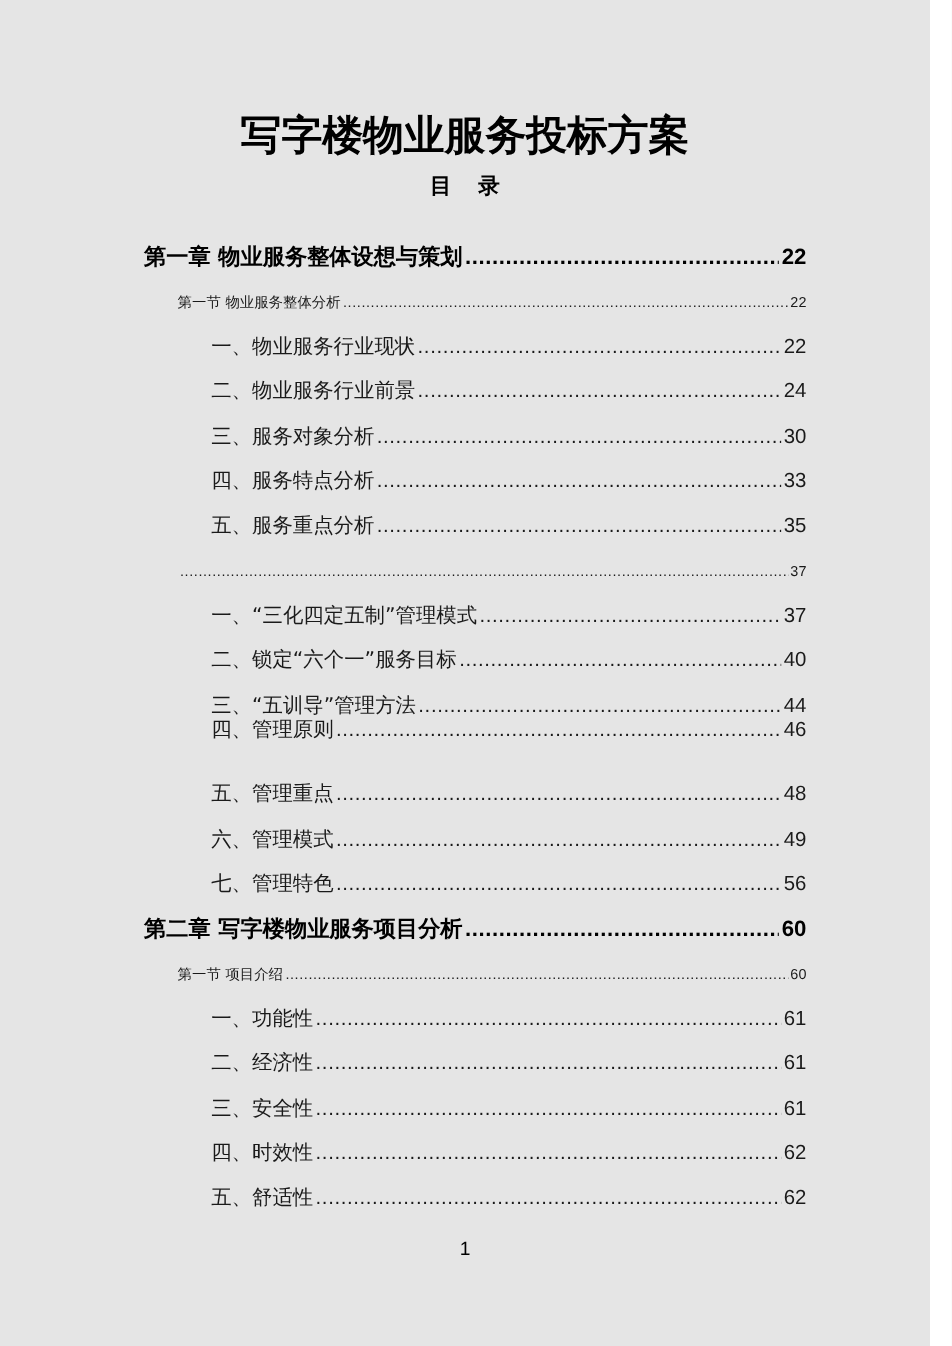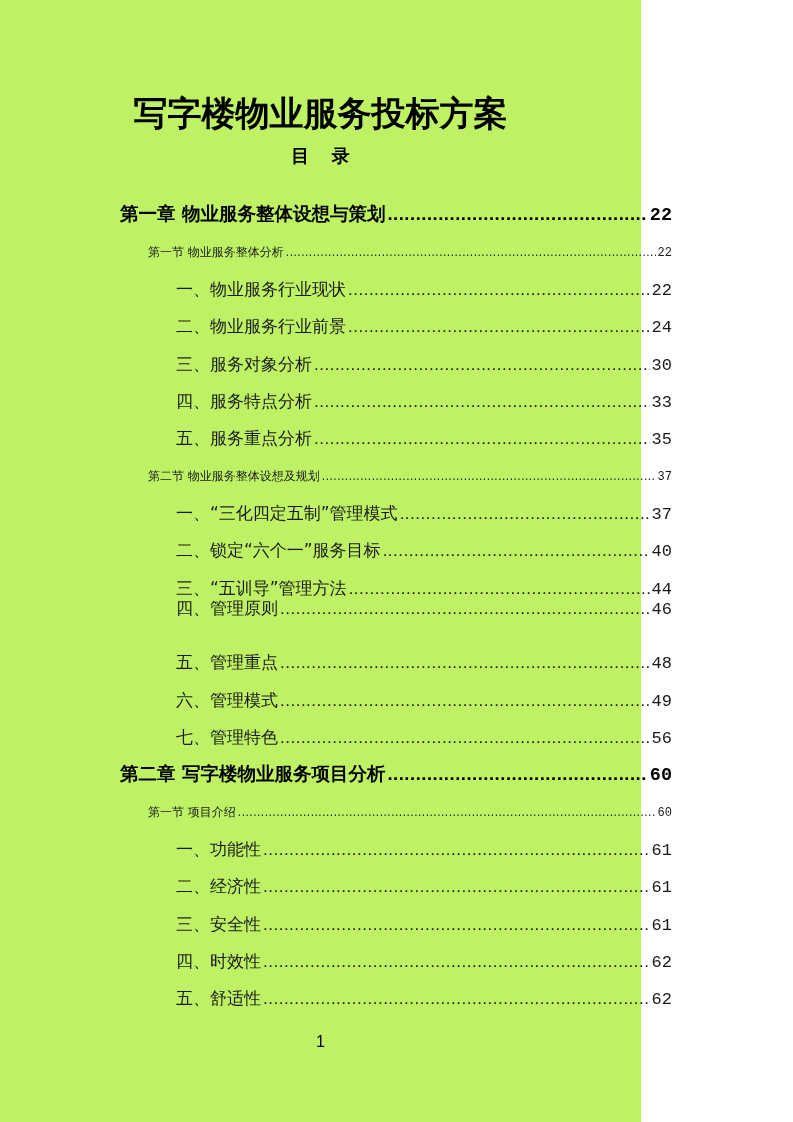--- a/index.html
+++ b/index.html
@@ -11,22 +11,22 @@
       width: 793px;
       height: 1122px;
       position: relative;
       overflow: hidden;
       font-family: "DejaVu Sans", "Liberation Sans", sans-serif;
       color: #000;
     }
     .page {
       position: absolute;
       left: 0; top: 0;
-      width: 641px; height: 1122px;
-      background: #bef264;
+      width: 775px; height: 1122px;
+      background: #e5e5e5;
     }
     .doc-title {
       position: absolute;
       left: 0; right: 0;
       top: 88px;
       text-align: center;
       font-size: 34px;
       font-weight: bold;
       letter-spacing: 0px;
       line-height: 50px;
@@ -87,21 +87,21 @@
       letter-spacing: 0.5px;
       white-space: nowrap;
       line-height: 1;
     }
     .toc-leader::before {
       content: "................................................................................................................................................................................................";
     }
     .toc-entry.level-1 .toc-leader { font-weight: bold; }
     .toc-page {
       flex: 0 0 auto;
-      font-family: Liberation Mono, monospace;
+      font-family: Liberation Sans, sans-serif;
       text-align: right;
     }
     .page-number {
       position: absolute;
       left: 0; right: 0;
       top: 1032px;
       text-align: center;
       font-family: "Liberation Sans", sans-serif;
       font-size: 16px;
       line-height: 20px;
@@ -144,21 +144,20 @@
       <span class="toc-label">四、服务特点分析</span>
       <span class="toc-leader"></span>
       <span class="toc-page">33</span>
     </div>
     <div class="toc-entry level-3" style="top:228px">
       <span class="toc-label">五、服务重点分析</span>
       <span class="toc-leader"></span>
       <span class="toc-page">35</span>
     </div>
     <div class="toc-entry level-2" style="top:266px">
-      <span class="toc-label">第二节  物业服务整体设想及规划</span>
       <span class="toc-leader"></span>
       <span class="toc-page">37</span>
     </div>
     <div class="toc-entry level-3" style="top:303px">
       <span class="toc-label">一、“三化四定五制”管理模式</span>
       <span class="toc-leader"></span>
       <span class="toc-page">37</span>
     </div>
     <div class="toc-entry level-3" style="top:340px">
       <span class="toc-label">二、锁定“六个一”服务目标</span>

